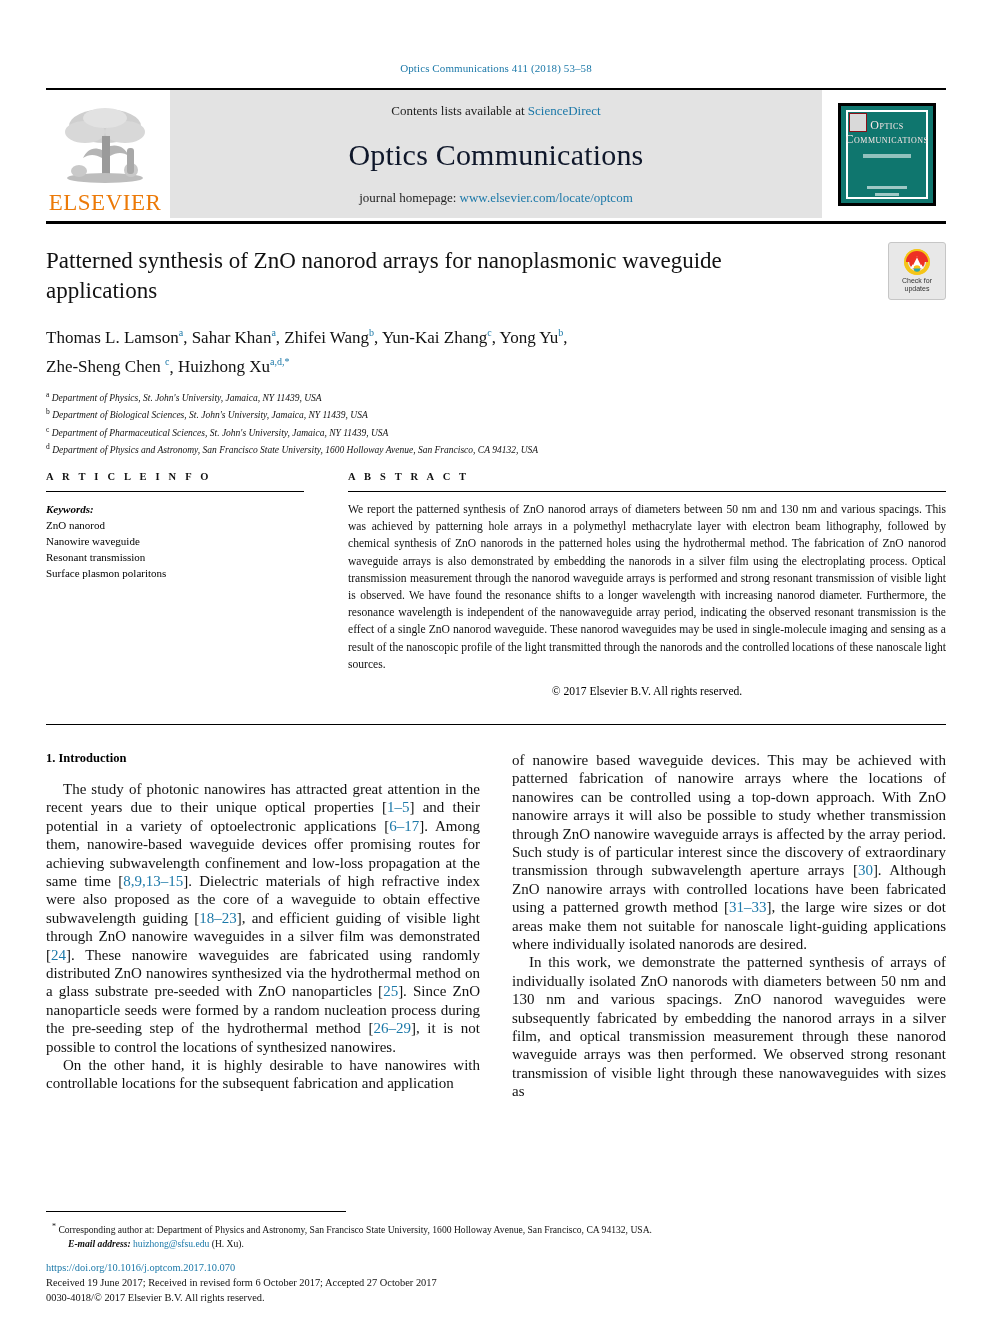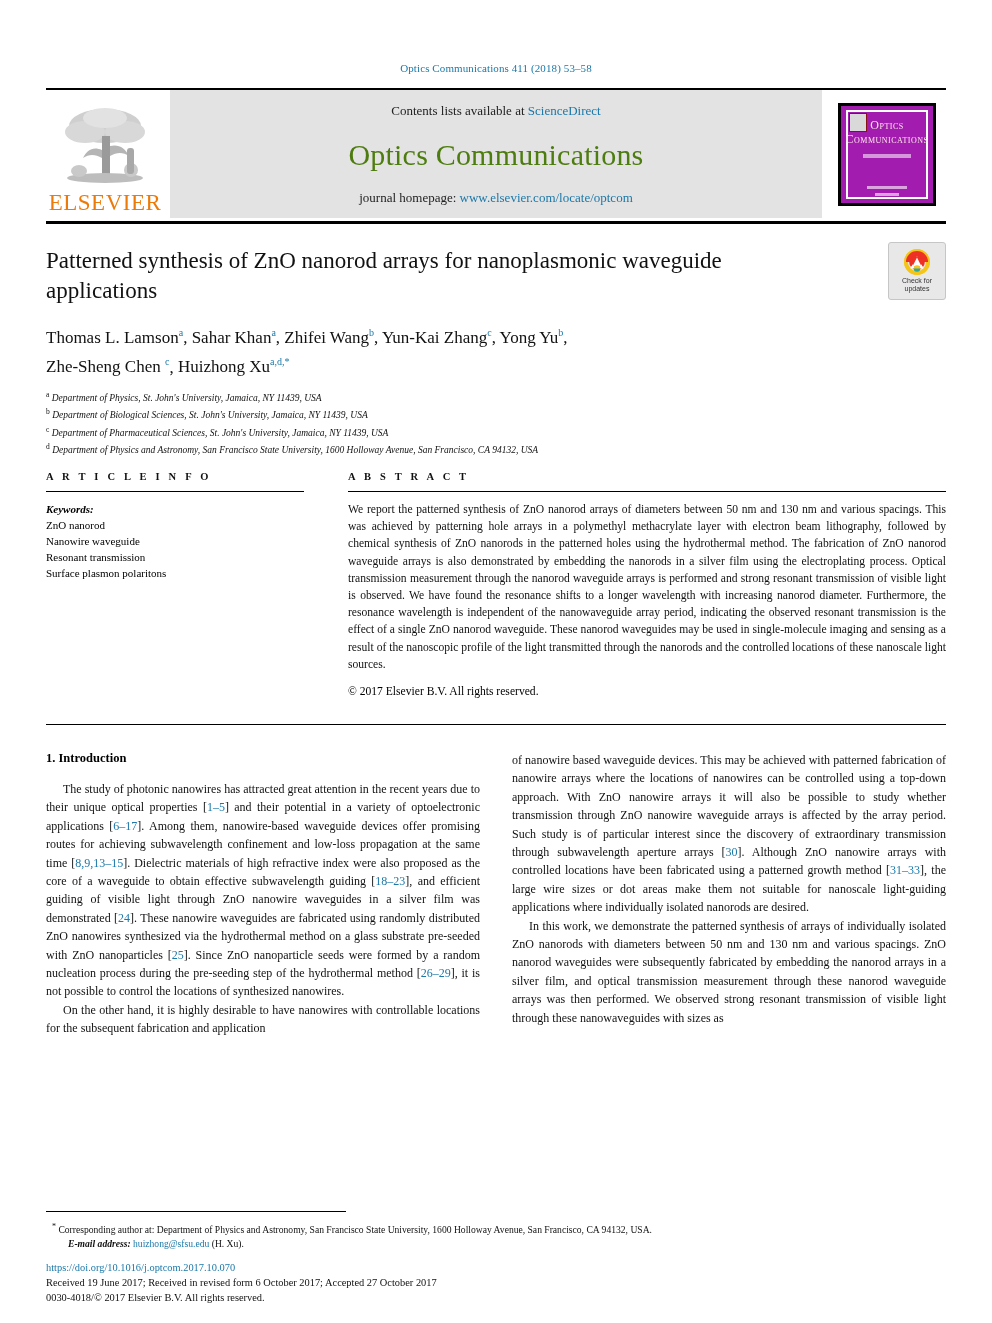--- a/index.html
+++ b/index.html
@@ -69,41 +69,41 @@
     padding: 13px 0 12px 0;
     margin-left: 6px;
   }
   .contents-line {
     font-size: 13px;
     color: #222;
   }
   .contents-line a { color:#1b78a8; text-decoration:none; }
   .journal-title {
     font-size: 30px;
-    color: #4d7c0f;
+    color: #0f172a;
     letter-spacing: .2px;
   }
   .homepage-line {
     font-size: 13px;
     color: #222;
   }
   .homepage-line a { color:#1b78a8; text-decoration:none; }
   .cover-box {
     flex: 0 0 118px;
     width: 118px;
     margin-left: 6px;
     display:flex;
     align-items:center;
     justify-content:center;
   }
   .cover {
     width: 98px;
     height: 103px;
     border: 3px solid #000;
-    background: #a21caf;
+    background: #0f766e;
     position: relative;
     box-sizing: border-box;
   }
   .cover-inner {
     position:absolute;
     left:5px; right:5px; top:4px; bottom:4px;
     border:2px solid #fff;
     box-sizing:border-box;
   }
   .cover-logo {
@@ -211,21 +211,21 @@
   }
   .kw-title { font-size: 11px; font-style: italic; font-weight:bold; line-height:16px;}
   .kw { font-size: 11px; line-height: 16px; }
   .abstract-text {
     font-size: 11.6px;
     line-height: 17.2px;
     text-align: justify;
     color:#111;
   }
   .copyright {
-    text-align: left;
+    text-align: center;
     font-size: 11.6px;
     margin-top: 12px;
   }
 
   .rule-main {
     border-top: 1px solid #000;
     margin-top: 26px;
   }
 
   
@@ -234,21 +234,21 @@
     display:flex;
     gap: 32px;
   }
   .body-col { flex: 1 1 0; }
   h2.section-title {
     font-size: 12.5px;
     font-weight: bold;
     margin: 0 0 14px 0;
   }
   p.body-p {
-    font-size: 12px;
+    font-size: 15px;
     line-height: 18.4px;
     text-align: justify;
     margin: 0;
     text-indent: 17px;
     color:#111;
   }
   p.body-p + p.body-p { margin-top: 0; }
   .ref { color:#1b78a8; }
 
   

